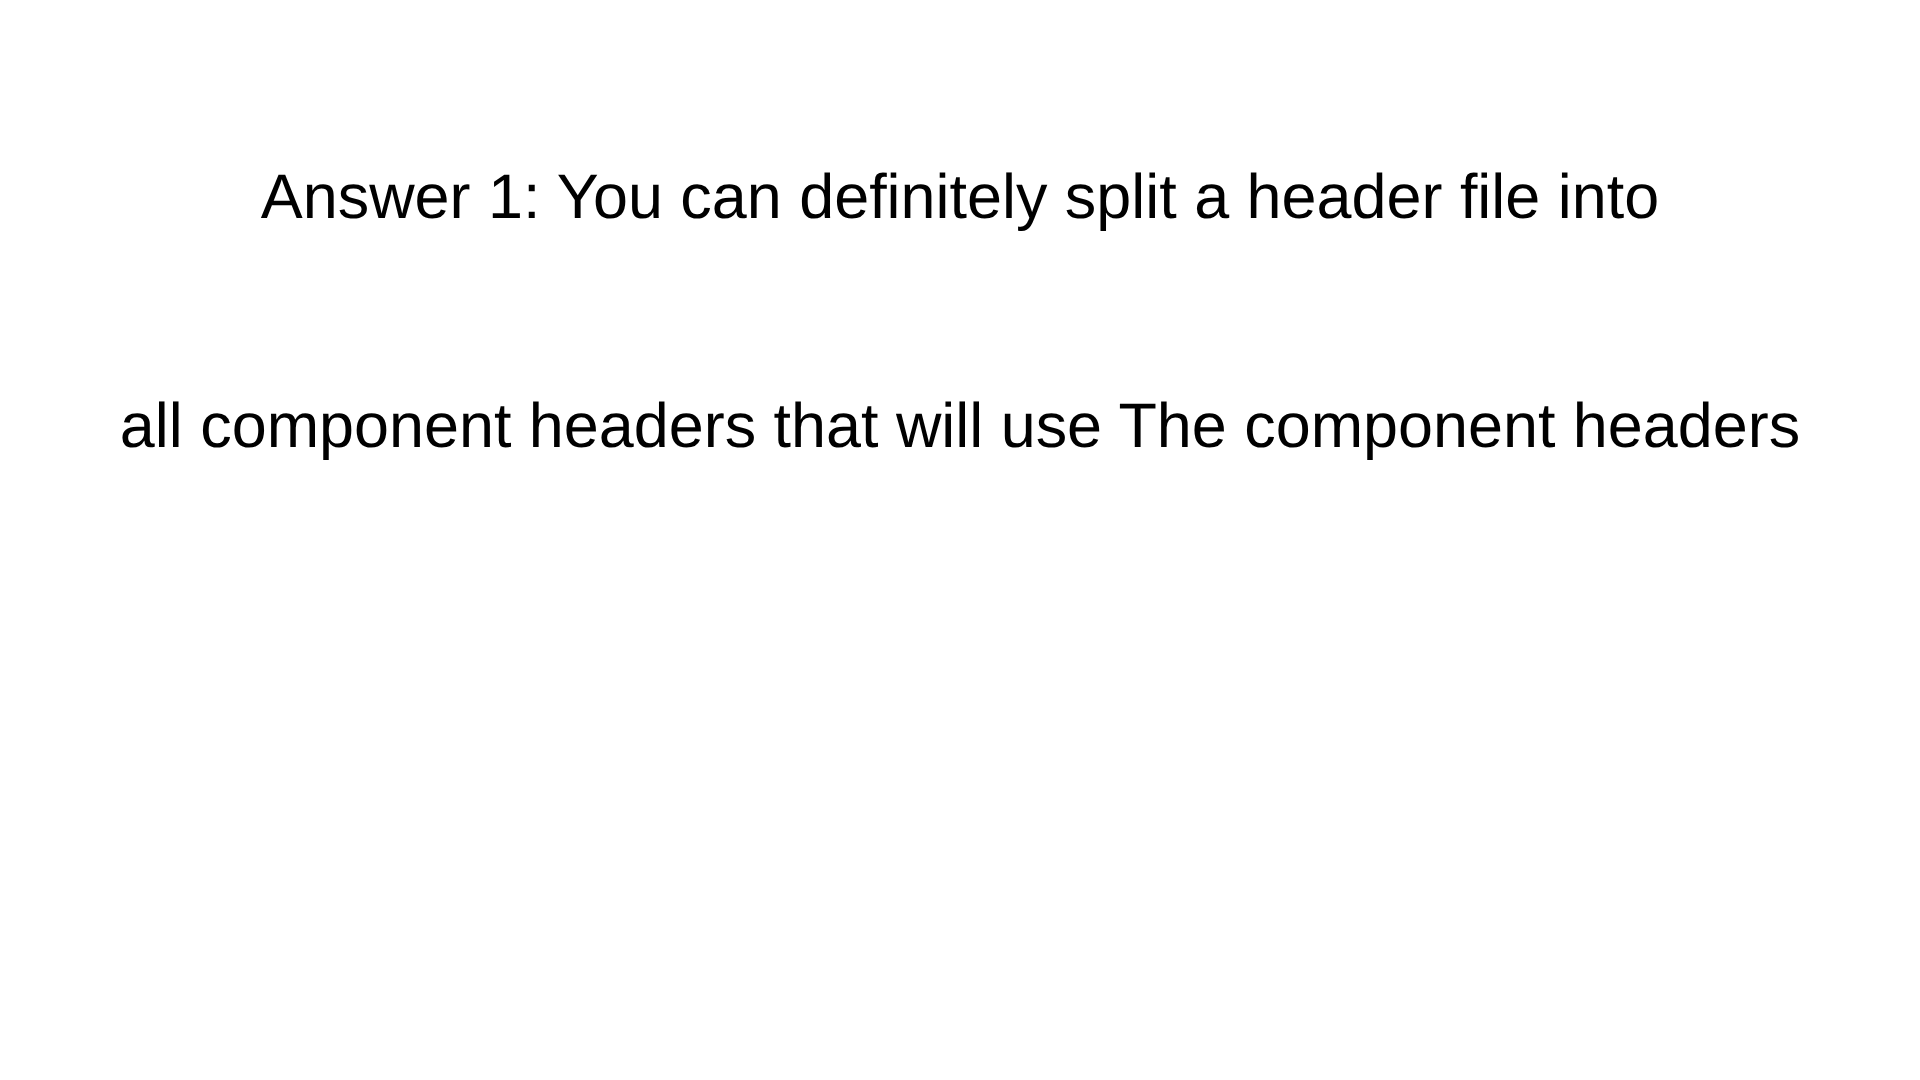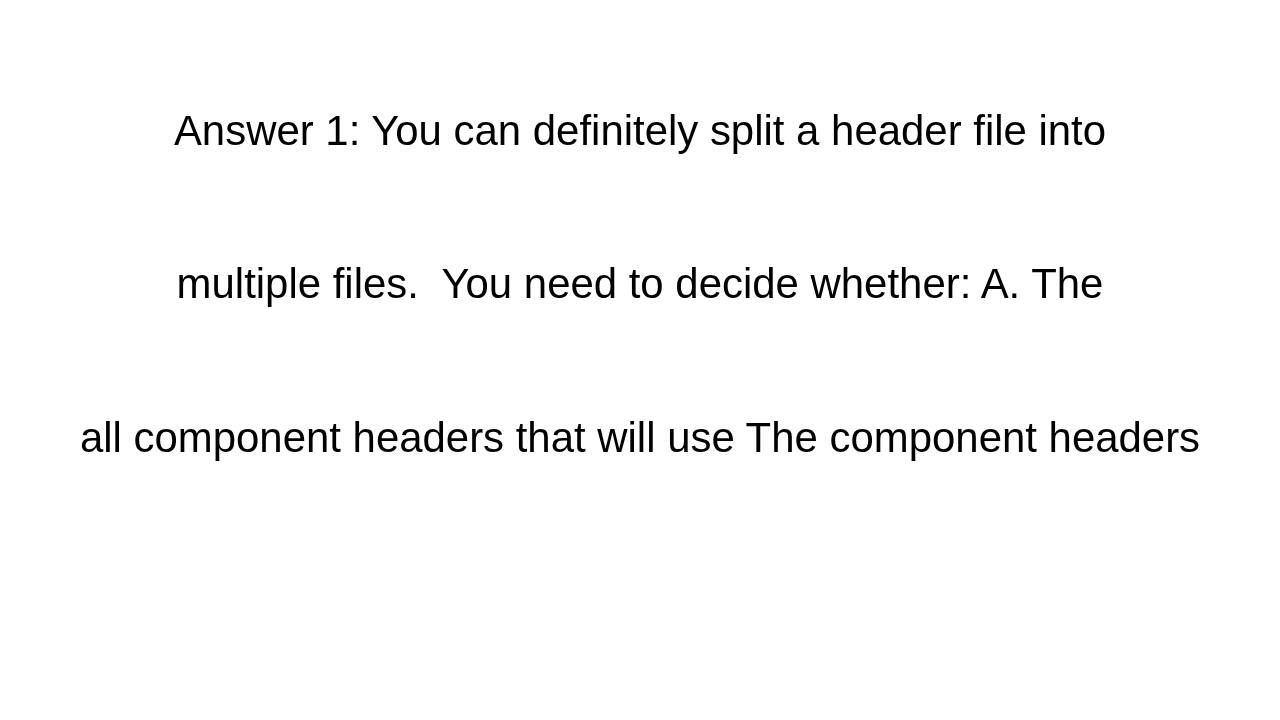--- a/index.html
+++ b/index.html
@@ -44,21 +44,20 @@
     display: block;
     white-space: pre;
   }
 </style>
 </head>
 <body>
 
 <div id="answer-page">
   <div id="answer-text" style="font-size: 41.93px; line-height: 51.3px;">
     <span class="answer-line">Answer 1: You can definitely split a header file into</span>
-    <span class="answer-line">multiple files.  You need to decide whether: A. The</span>
     <span class="answer-line">all component headers that will use The component headers</span>
     
     
     
     
     
     
     
     
     

